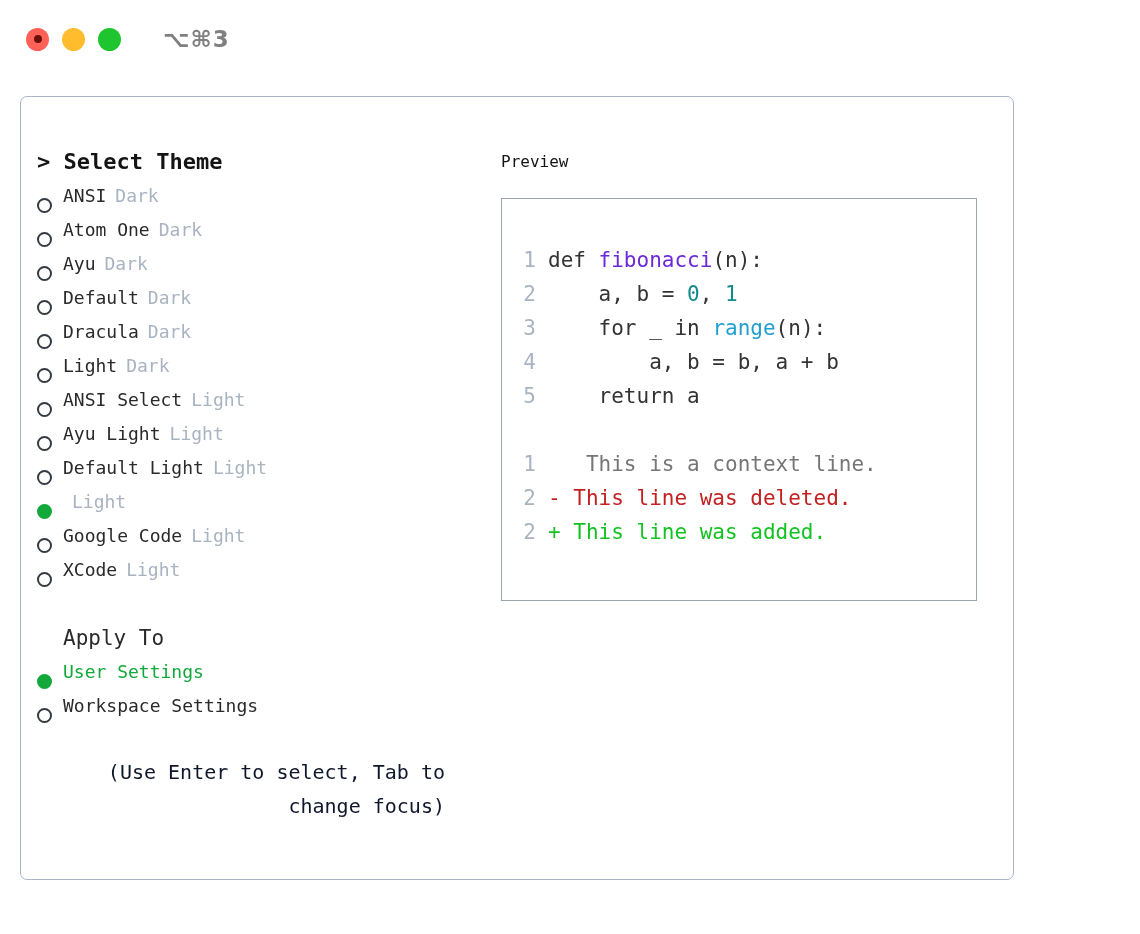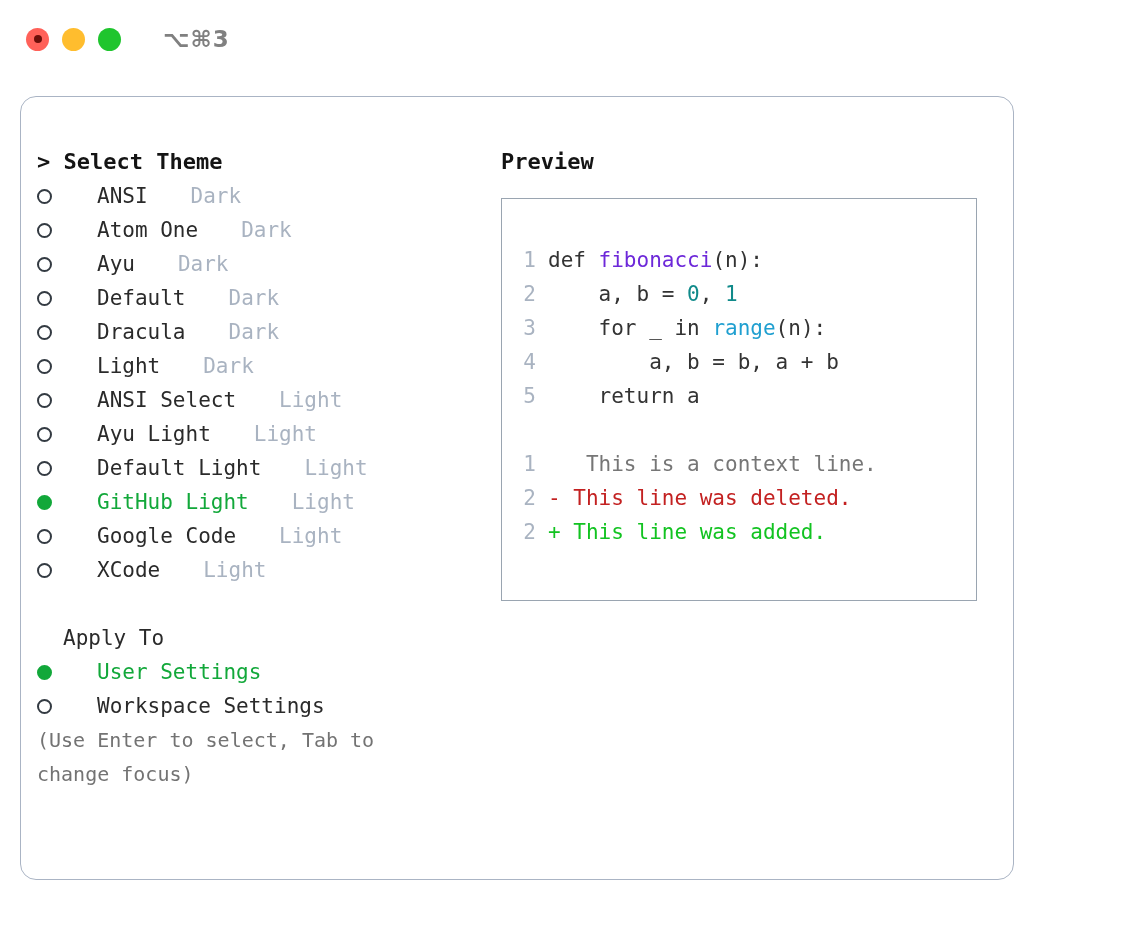--- a/index.html
+++ b/index.html
@@ -67,21 +67,21 @@
   }
 
   
   .panel {
     position: absolute;
     left: 20px;
     top: 96px;
     width: 994px;
     height: 784px;
     border: 1.6px solid #aab4c4;
-    border-radius: 16px;
+    border-radius: 7px;
     box-sizing: border-box;
     background: #ffffff;
   }
 
   .columns {
     position: absolute;
     inset: 0;
   }
 
   
@@ -97,26 +97,25 @@
     font-weight: bold;
     color: #141414;
     height: 34px;
     line-height: 34px;
     white-space: pre;
   }
 
   .opt-row {
     height: 34px;
     line-height: 34px;
-    font-size: 21px;
+    font-size: 18px;
     color: #2a2a2a;
     display: flex;
-    align-items: center;
-    white-space: pre;
-    gap: 34px;
+    align-items: flex-end;
+    white-space: pre;
   }
   .bullet {
     width: 15px;
     height: 15px;
     border-radius: 50%;
     box-sizing: border-box;
     margin-right: 11px;
     flex: 0 0 auto;
     position: relative;
     top: 0px;
@@ -136,37 +135,39 @@
   .apply-head {
     height: 34px;
     line-height: 34px;
     font-size: 21px;
     color: #2a2a2a;
     padding-left: 26px;
     white-space: pre;
   }
 
   .hint {
+    margin-top: 32px;
     font-size: 20px;
     line-height: 34px;
-    color: #737373;
+    color: #0f172a;
     width: 408px;
     white-space: pre-wrap;
+    text-align: right;
   }
 
   
   .right-col {
     position: absolute;
     left: 480px;
     top: 48px;
     width: 486px;
   }
   .preview-title {
-    font-size: 22px;
-    font-weight: bold;
+    font-size: 16px;
+    font-weight: normal;
     color: #141414;
     height: 34px;
     line-height: 34px;
   }
   .preview-box {
     margin-top: 19px;
     width: 476px;
     height: 403px;
     border: 1.6px solid #9aa5b1;
     box-sizing: border-box;
@@ -228,21 +229,21 @@
         <div id="theme-list">
             <div class="opt-row"><span class="bullet empty"></span><span class="opt-label">ANSI</span><span class="opt-tag">Dark</span></div>
             <div class="opt-row"><span class="bullet empty"></span><span class="opt-label">Atom One</span><span class="opt-tag">Dark</span></div>
             <div class="opt-row"><span class="bullet empty"></span><span class="opt-label">Ayu</span><span class="opt-tag">Dark</span></div>
             <div class="opt-row"><span class="bullet empty"></span><span class="opt-label">Default</span><span class="opt-tag">Dark</span></div>
             <div class="opt-row"><span class="bullet empty"></span><span class="opt-label">Dracula</span><span class="opt-tag">Dark</span></div>
             <div class="opt-row"><span class="bullet empty"></span><span class="opt-label">Light</span><span class="opt-tag">Dark</span></div>
             <div class="opt-row"><span class="bullet empty"></span><span class="opt-label">ANSI Select</span><span class="opt-tag">Light</span></div>
             <div class="opt-row"><span class="bullet empty"></span><span class="opt-label">Ayu Light</span><span class="opt-tag">Light</span></div>
             <div class="opt-row"><span class="bullet empty"></span><span class="opt-label">Default Light</span><span class="opt-tag">Light</span></div>
-            <div class="opt-row selected"><span class="bullet filled"></span><span class="opt-label">GitHub Light</span><span class="opt-tag">Light</span></div>
+            <div class="opt-row selected"><span class="bullet filled"></span><span class="opt-tag">Light</span></div>
             <div class="opt-row"><span class="bullet empty"></span><span class="opt-label">Google Code</span><span class="opt-tag">Light</span></div>
             <div class="opt-row"><span class="bullet empty"></span><span class="opt-label">XCode</span><span class="opt-tag">Light</span></div>
           </div>
 
         <div class="section-gap"></div>
 
         <div class="apply-head">Apply To</div>
 
         <div id="apply-list">
             <div class="opt-row selected"><span class="bullet filled"></span><span class="opt-label">User Settings</span></div>

